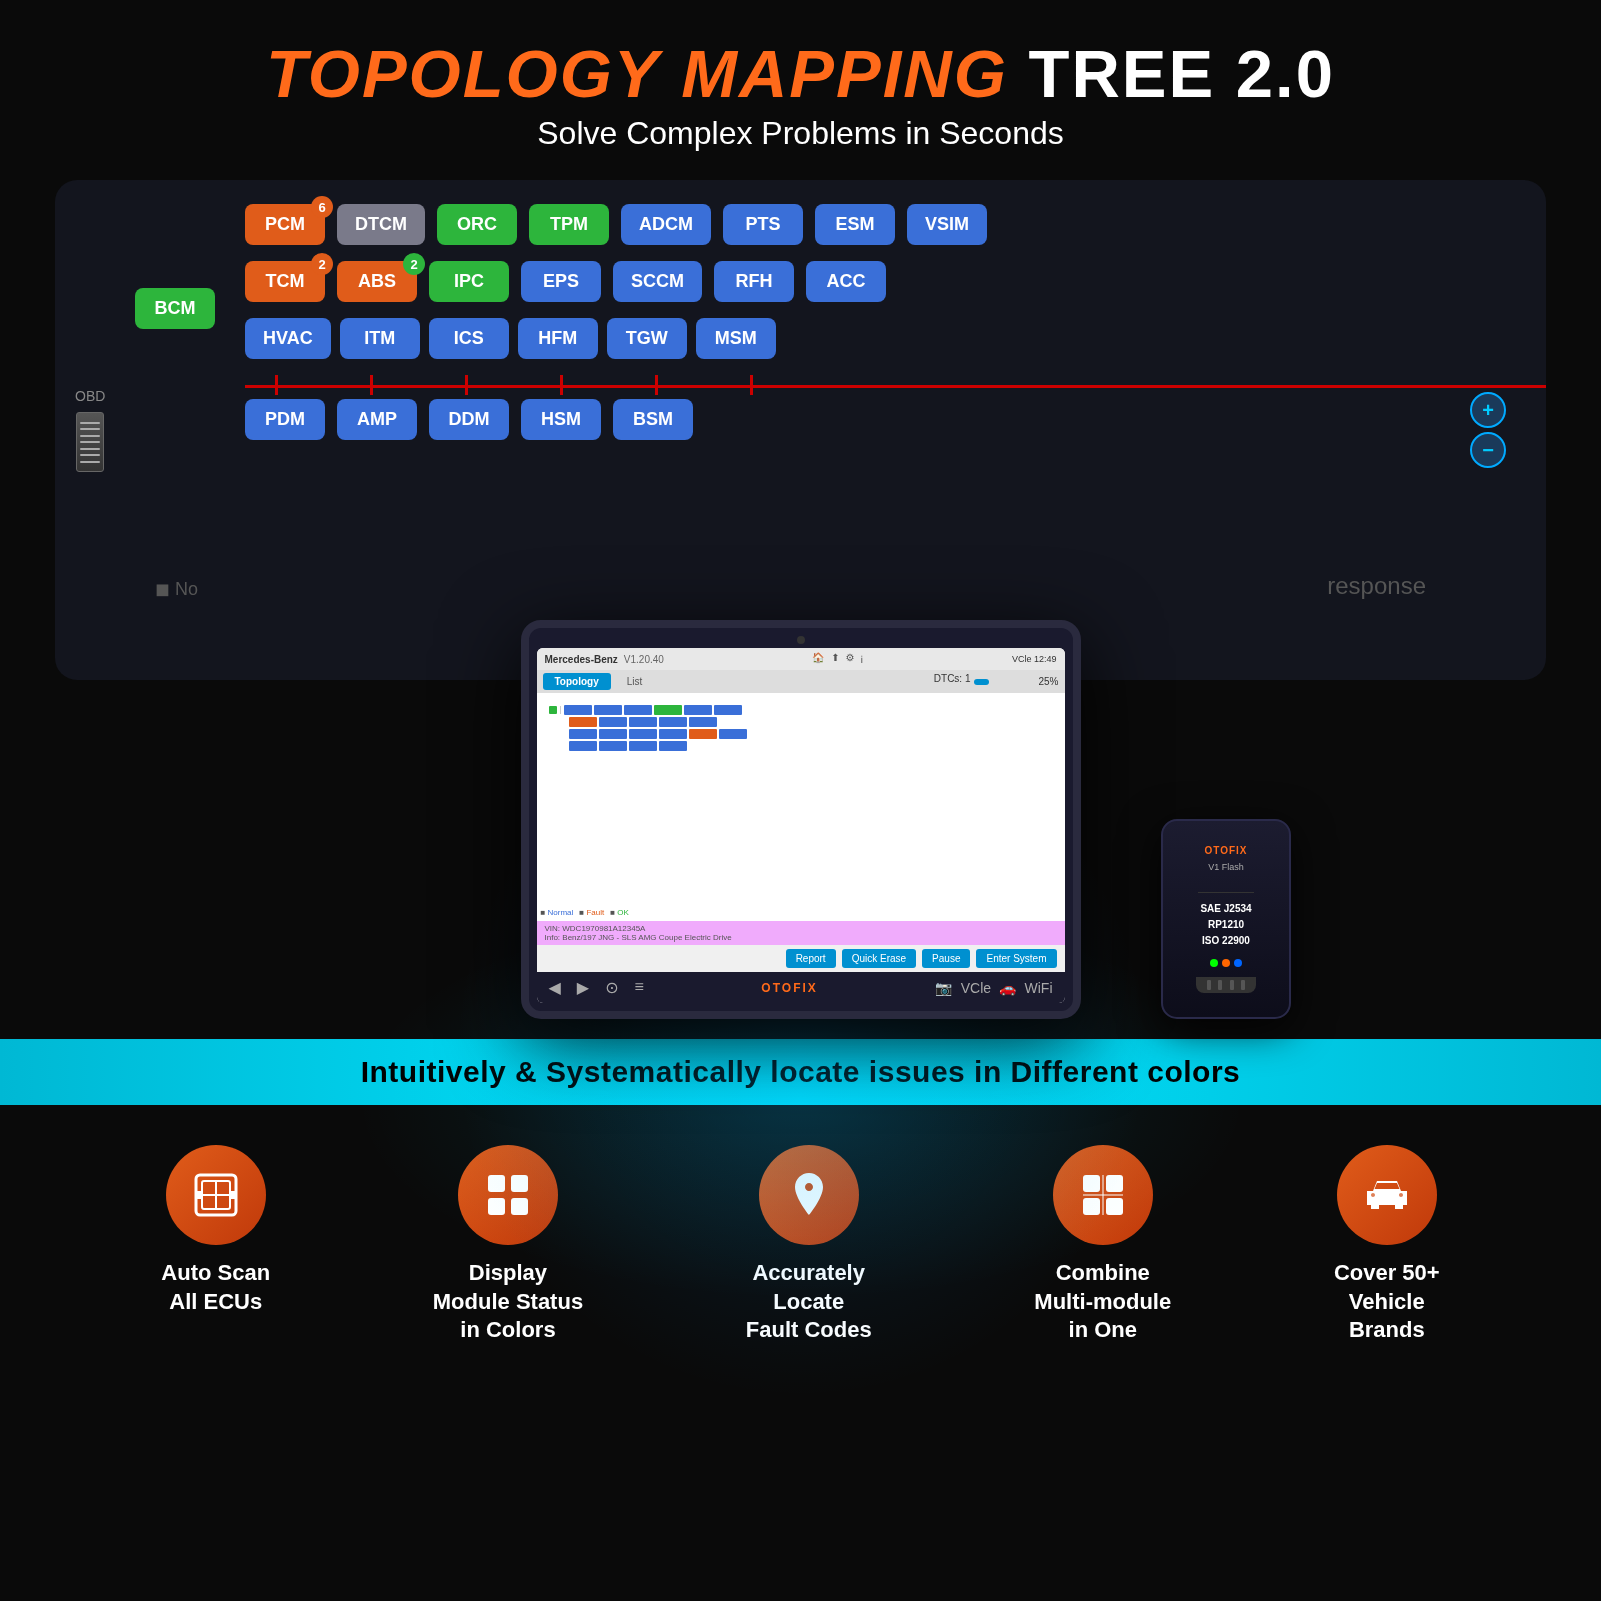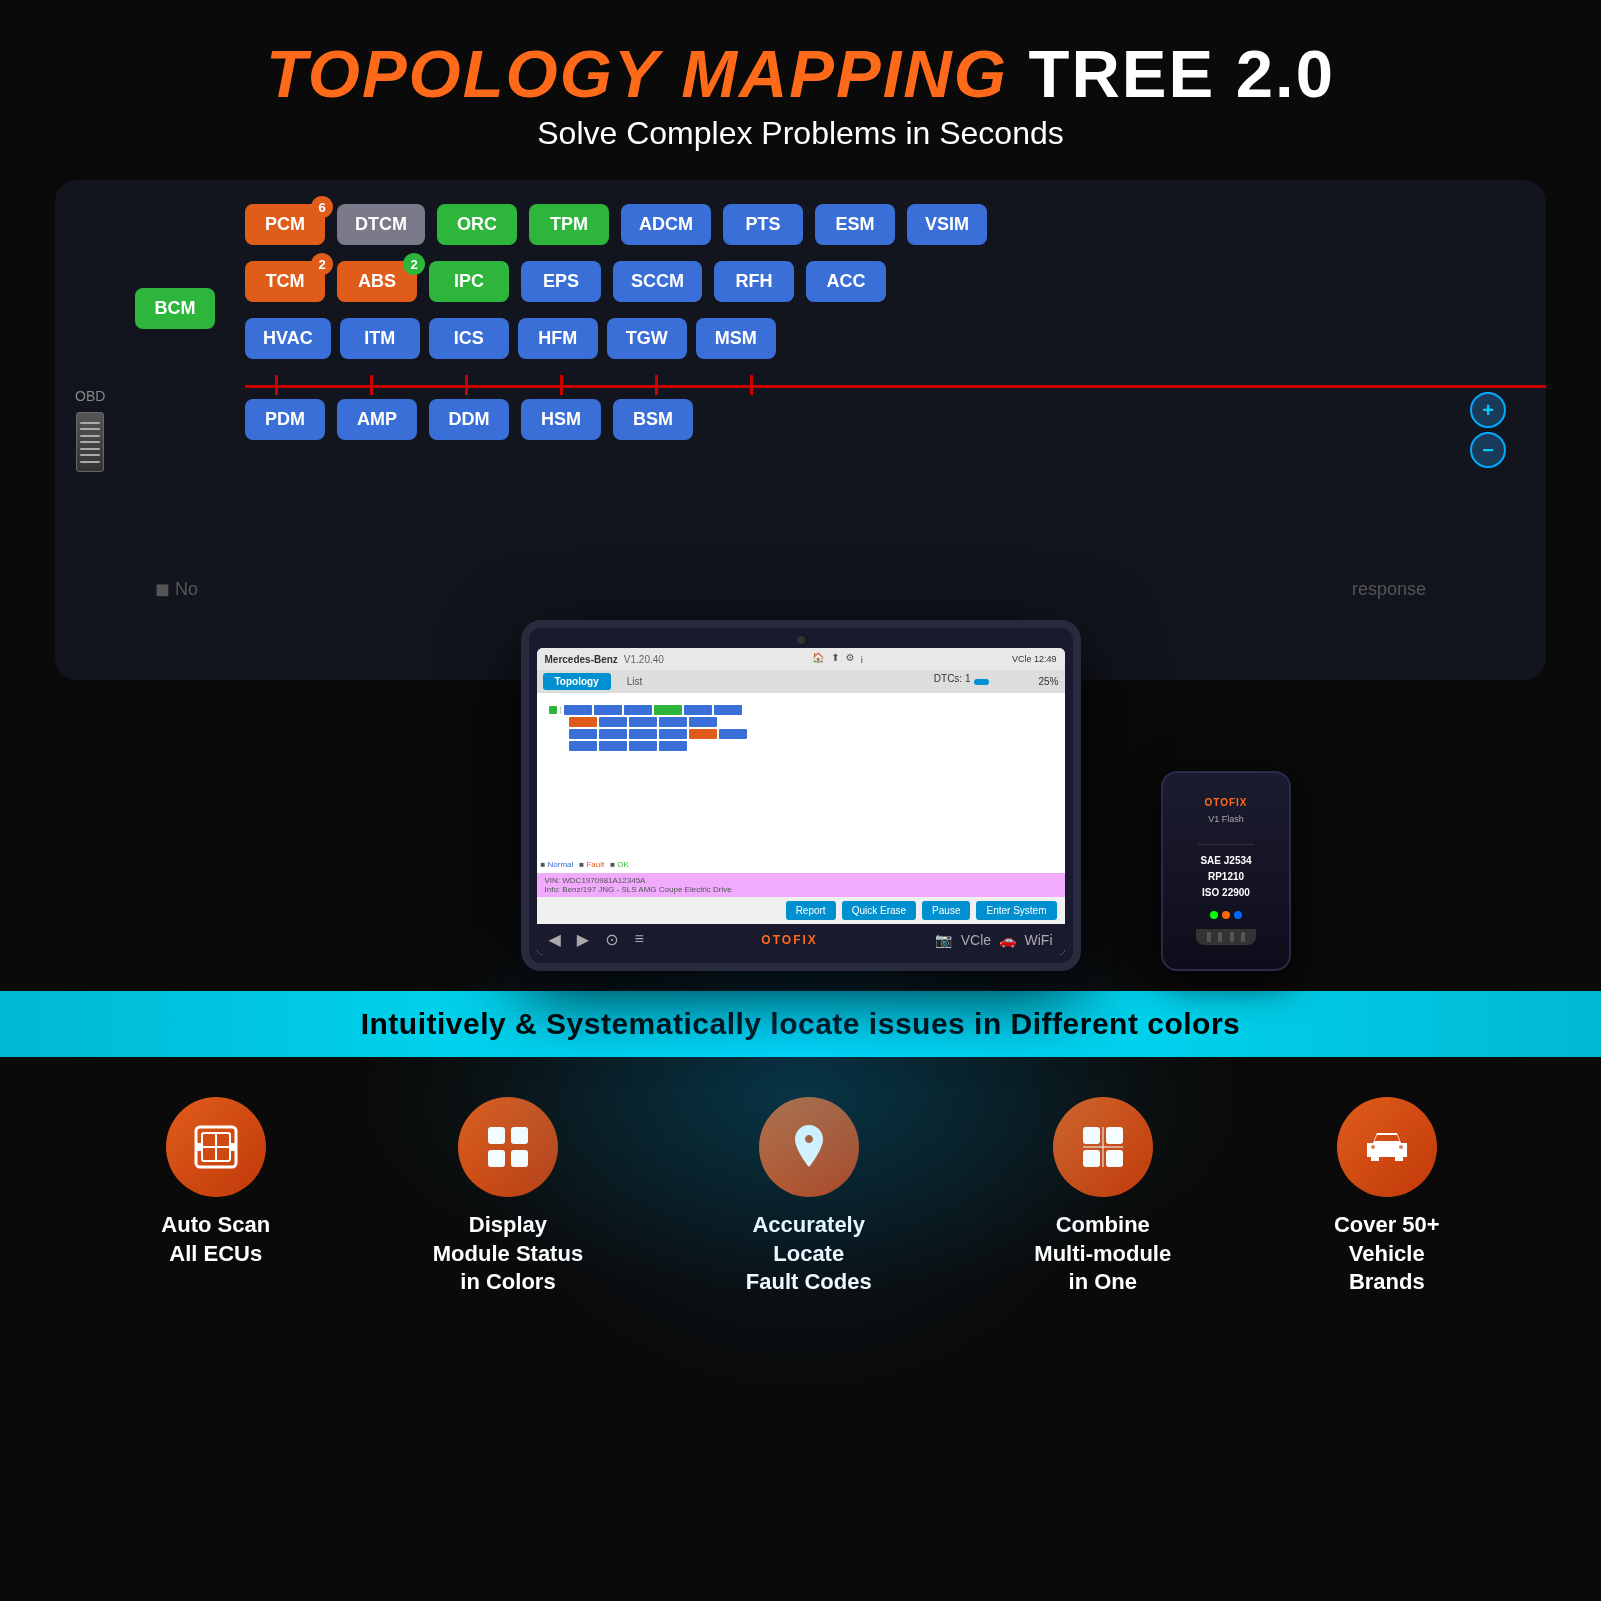--- a/index.html
+++ b/index.html
@@ -313,21 +313,21 @@
       <div class="module-box blue">BSM</div>
     </div>
   </div>
 
   <div class="zoom-buttons">
     <div class="zoom-btn">+</div>
     <div class="zoom-btn">−</div>
   </div>
 
   <div style="position: absolute; left: 100px; bottom: 80px; color: #555; font-size: 18px;">◼ No</div>
-  <div style="position: absolute; right: 120px; bottom: 80px; color: #555; font-size: 18px;">response</div>
+  <div style="position: absolute; right: 120px; bottom: 80px; color: #555; font-size: 24px;">response</div>
 
 </div>
 
 <div style="position: relative; display: flex; justify-content: center; margin-top: -60px; z-index: 20;">
 
   <div style="width: 560px; background: #1a1a2e; border-radius: 20px; border: 8px solid #2a2a3e; padding: 8px; box-shadow: 0 20px 80px rgba(0,0,0,0.9); position: relative;">
 
     <div style="width: 8px; height: 8px; background: #333; border-radius: 50%; margin: 0 auto 4px;"></div>
 
     <div style="background: #f5f5f5; border-radius: 6px; overflow: hidden;">
@@ -354,21 +354,21 @@
         <div style="color: #555; padding: 3px 12px; font-size: 10px;">List</div>
         <div style="margin-left: auto; font-size: 10px; color: #333;">DTCs: <span>1</span></div>
         <div style="font-size: 10px; color: #333; display:flex; align-items:center; gap:4px;">
           <div style="width: 60px; height: 6px; background: #ddd; border-radius: 3px; position:relative;">
             <div style="width: 25%; height: 100%; background: #0090d0; border-radius: 3px;"></div>
           </div>
           <span>25%</span>
         </div>
       </div>
 
-      <div style="background: white; height: 180px; padding: 8px; position: relative; overflow: hidden;">
+      <div style="background: white; height: 228px; padding: 8px; position: relative; overflow: hidden;">
 
         <div style="display:flex; flex-direction:column; gap:2px; padding:4px;">
           <div style="display:flex; gap:2px; align-items:center;">
             <div style="width:8px; height:8px; background:#2db53c; border-radius:1px;"></div>
             <div style="width:1px; height:8px; background:#ccc; margin: 0 1px;"></div>
             <div style="display:flex; gap:2px;">
               <div style="width:28px; height:10px; background:#3a6fd8; border-radius:1px;"></div>
               <div style="width:28px; height:10px; background:#3a6fd8; border-radius:1px;"></div>
               <div style="width:28px; height:10px; background:#3a6fd8; border-radius:1px;"></div>
               <div style="width:28px; height:10px; background:#2db53c; border-radius:1px;"></div>

